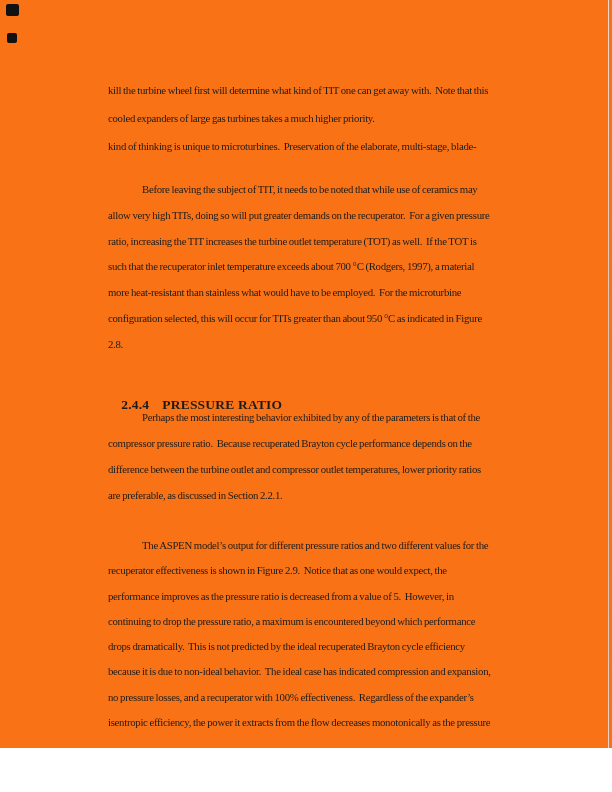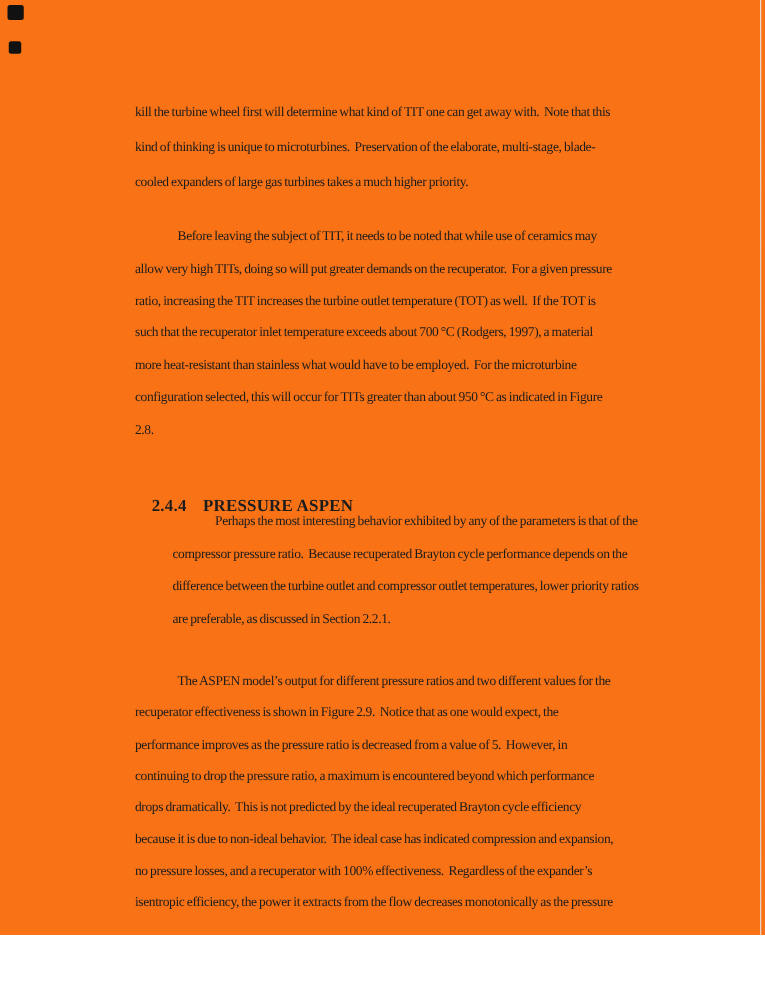--- a/index.html
+++ b/index.html
@@ -14,21 +14,21 @@
   }
   .para { position: absolute; left: 108px; }
   .line {
     white-space: pre;
     font-size: 10.8px;
     letter-spacing: -0.3px;
     word-spacing: -0.5px;
   }
   .p1 .line { line-height: 28px; }
   .p2 .line { line-height: 25.8px; }
-  .p3 .line { line-height: 26px; margin-left: 30px; }
+  .p3 .line { line-height: 26px; }
   .p4 .line { line-height: 25.3px; }
   .indent { padding-left: 34px; }
   .heading {
     position: absolute;
     left: 107px;
     top: 381px;
     font-weight: bold;
     font-size: 13.5px;
     letter-spacing: 0.2px;
     white-space: pre;
@@ -69,36 +69,36 @@
 <div class="page">
 
   <div class="scan-mark mark-tl1"></div>
   <div class="scan-mark mark-tl2"></div>
   <div class="scan-mark mark-bl"></div>
   <div class="scan-mark mark-br"></div>
   <div class="edge-streak"></div>
 
   <div class="para p1" style="top:76px">
     <div class="line">kill the turbine wheel first will determine what kind of TIT one can get away with.  Note that this</div>
+    <div class="line">cooled expanders of large gas turbines takes a much higher priority.</div>
     <div class="line">kind of thinking is unique to microturbines.  Preservation of the elaborate, multi-stage, blade-</div>
-    <div class="line">cooled expanders of large gas turbines takes a much higher priority.</div>
   </div>
 
   <div class="para p2" style="top:177px">
     <div class="line indent">Before leaving the subject of TIT, it needs to be noted that while use of ceramics may</div>
     <div class="line">allow very high TITs, doing so will put greater demands on the recuperator.  For a given pressure</div>
     <div class="line">ratio, increasing the TIT increases the turbine outlet temperature (TOT) as well.  If the TOT is</div>
     <div class="line">such that the recuperator inlet temperature exceeds about 700 °C (Rodgers, 1997), a material</div>
     <div class="line">more heat-resistant than stainless what would have to be employed.  For the microturbine</div>
     <div class="line">configuration selected, this will occur for TITs greater than about 950 °C as indicated in Figure</div>
     <div class="line">2.8.</div>
   </div>
 
   <div class="heading">
-    <span class="hnum">2.4.4</span><span>PRESSURE ASPEN</span>
+    <span class="hnum">2.4.4</span><span>PRESSURE RATIO</span>
   </div>
 
   <div class="para p3" style="top:404px">
     <div class="line indent">Perhaps the most interesting behavior exhibited by any of the parameters is that of the</div>
     <div class="line">compressor pressure ratio.  Because recuperated Brayton cycle performance depends on the</div>
     <div class="line">difference between the turbine outlet and compressor outlet temperatures, lower priority ratios</div>
     <div class="line">are preferable, as discussed in Section 2.2.1.</div>
   </div>
 
   <div class="para p4" style="top:533px">

